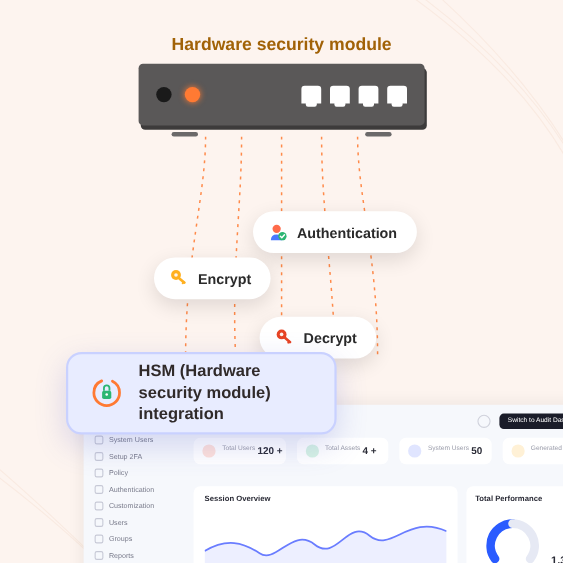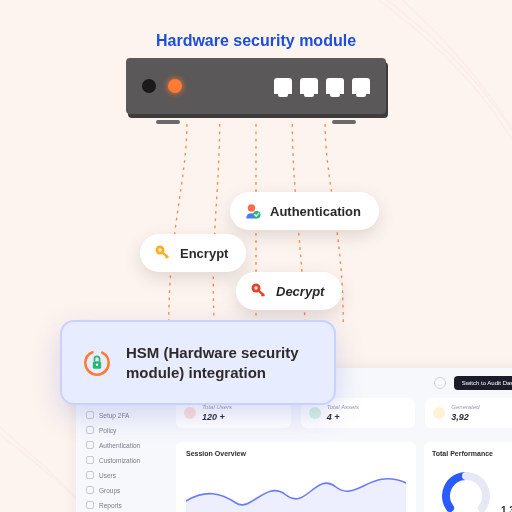--- a/index.html
+++ b/index.html
@@ -1,52 +1,52 @@
 <!DOCTYPE html>
 <html><head>
 <meta charset="utf-8">
 <style>
   * { box-sizing: border-box; margin: 0; padding: 0; }
   body { width: 512px; height: 512px; overflow: hidden; font-family: -apple-system, BlinkMacSystemFont, 'Segoe UI', Arial, sans-serif; background: #fdf4ef; position: relative; }
   .wave-bg { position:absolute; inset:0; pointer-events:none; opacity: .35; }
   .wave-bg svg { width:100%; height:100%; }
-  .diagram-title { position:absolute; top: 32px; left:0; right:0; text-align:center; font-size:16px; font-weight:700; color:#1d4ed8; }
+  .diagram-title { position:absolute; top: 32px; left:0; right:0; text-align:center; font-size:16px; font-weight:700; color:#a16207; }
   .hsm-device { position:absolute; top: 58px; left: 50%; transform: translateX(-50%); width: 260px; }
   .device-body { width:260px; height:56px; background:#5a5858; border-radius:4px; box-shadow: 2px 4px 0 #3d3b3b; display:flex; align-items:center; justify-content:space-between; padding:0 16px; }
   .device-lights { display:flex; gap:12px; align-items:center; }
   .led { width:14px; height:14px; border-radius:50%; }
   .led.dark { background:#1a1a1a; }
   .led.orange { background:#ff7a33; box-shadow:0 0 6px #ff7a33; }
   .device-ports { display:flex; gap:8px; }
   .port { width:18px; height:16px; background:#fff; border-radius:3px 3px 0 0; position:relative; }
   .port::after{content:'';position:absolute;bottom:-3px;left:4px;width:10px;height:4px;background:#fff;border-radius:0 0 2px 2px;}
   .device-feet { display:flex; justify-content:space-between; padding:0 30px; margin-top:6px; }
   .foot { width:24px; height:4px; background:#6b6969; border-radius:2px; }
   .connections{position:absolute;top:124px;left:0;right:0;height:200px;pointer-events:none;}
   .connections svg{width:100%;height:100%;}
   .pill { position:absolute; background:#fff; border-radius:22px; padding:10px 18px 10px 14px; display:flex; align-items:center; gap:8px; font-size:13px; font-weight:600; color:#2a2a2a; box-shadow:0 6px 18px rgba(0,0,0,.12); }
   .pill-auth { top: 192px; left: 230px; }
   .pill-encrypt { top: 234px; left: 140px; }
-  .pill-decrypt { top: 272px; left: 236px; font-style: italic; }
+  .pill-decrypt { top: 288px; left: 236px; }
   .icon-key{ width:18px; height:18px; }
-  .hsm-card{ position:absolute; top:320px; left: 60px; width:276px; background:#e8ecff; border:2px solid #c9d1ff; border-radius:14px; padding:21px 20px; display:flex; align-items:center; gap:14px; box-shadow:0 10px 28px rgba(80,90,200,.22); z-index:3; }
+  .hsm-card{ position:absolute; top:320px; left: 60px; width:246px; background:#e8ecff; border:2px solid #c9d1ff; border-radius:14px; padding:6px 20px; display:flex; align-items:center; gap:14px; box-shadow:0 10px 28px rgba(80,90,200,.22); z-index:3; }
   .hsm-card .hsm-icon{ flex-shrink:0; width:30px; height:30px; }
   .hsm-card .hsm-text{ font-size:15px; font-weight:700; color:#302a2a; line-height:1.3; }
   
   .dashboard{ position:absolute; top:368px; left:76px; right:-40px; bottom:-60px; background:#f6f8fc; border-radius:10px 0 0 0; box-shadow:-2px -2px 14px rgba(0,0,0,.06); font-size:7px; color:#5a5c6b; z-index:1; overflow:hidden; }
   .dash-topbar{ position:absolute; top:8px; right:12px; display:flex; gap:8px; align-items:center; }
   .search-circle{ width:12px; height:12px; border:1px solid #d0d2dc; border-radius:50%; }
   .switch-btn{ background:#1a1c29; color:#fff; font-size:6px; padding:4px 8px; border-radius:4px; }
   .sidebar{ position:absolute; top:28px; left:10px; width:80px; display:flex; flex-direction:column; gap:7px; }
   .sidebar-item{ display:flex; align-items:center; gap:5px; font-size:6.5px; color:#7a7c8c; }
   .sidebar-item .si-icon{ width:8px; height:8px; border:1px solid #c7c9d6; border-radius:2px; flex-shrink:0; }
   .stats-row{ position:absolute; top:30px; left:100px; right:12px; display:flex; gap:10px; }
   .stat{ flex:1; background:#fff; border-radius:6px; padding:6px 8px; display:flex; align-items:center; gap:6px; min-width:0; }
   .stat .stat-ico{ width:12px;height:12px;border-radius:50%; flex-shrink:0; }
-  .stat .stat-col{display:flex;flex-direction:column;gap:2px;min-width:0;font-style:italic;}
+  .stat .stat-col{display:flex;flex-direction:row;gap:2px;min-width:0;}
   .stat .stat-label{ font-size:6px; color:#9a9caa; white-space:nowrap; }
   .stat .stat-val{ font-size:9px; font-weight:700; color:#2a2b36; white-space:nowrap; }
   .chart-card{ position:absolute; top:74px; left:100px; width:240px; height:80px; background:#fff; border-radius:6px; padding:8px 10px; }
   .chart-title{ font-size:7px; font-weight:600; color:#2a2b36; margin-bottom:4px; }
   .perf-card{ position:absolute; top:74px; left:348px; width:110px; height:80px; background:#fff; border-radius:6px; padding:8px; }
   .perf-card .arc{ position:absolute; left:18px; top:26px; }
   .perf-val{ position:absolute; right:8px; bottom:6px; font-size:10px; font-weight:700; color:#2a2b36; }
 </style>
 </head>
 <body>
@@ -187,20 +187,27 @@
       </div>
     </div>
     <div class="stat">
       <div class="stat-ico" style="background:#d6f3e4"></div>
       <div class="stat-col">
         <span class="stat-label">Total Assets</span>
         <span class="stat-val">4 +</span>
       </div>
     </div>
     <div class="stat">
+      <div class="stat-ico" style="background:#e0e5ff"></div>
+      <div class="stat-col">
+        <span class="stat-label">System Users</span>
+        <span class="stat-val">50</span>
+      </div>
+    </div>
+    <div class="stat">
       <div class="stat-ico" style="background:#fff1d6"></div>
       <div class="stat-col">
         <span class="stat-label">Generated</span>
         <span class="stat-val">3,92</span>
       </div>
     </div>
   </div>
 
   <div class="chart-card">
     <div class="chart-title">Session Overview</div>

